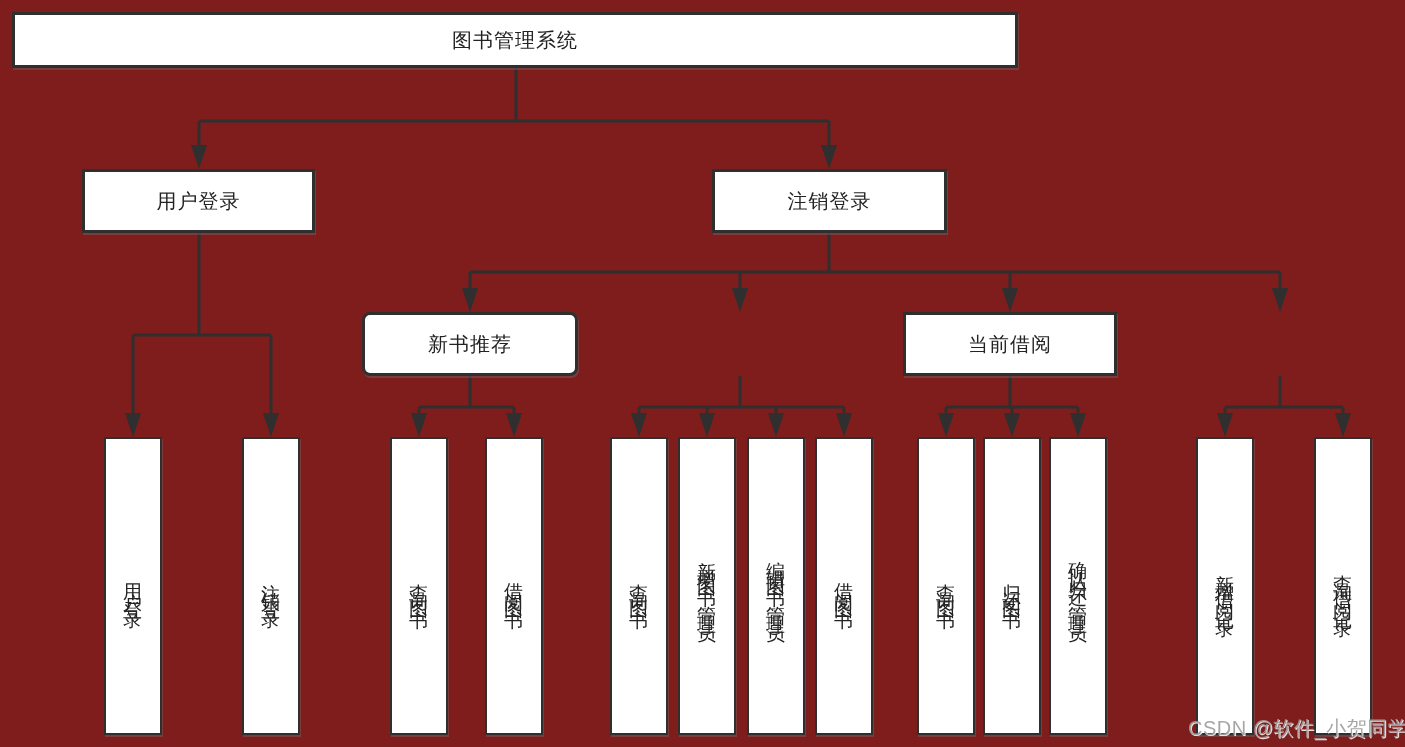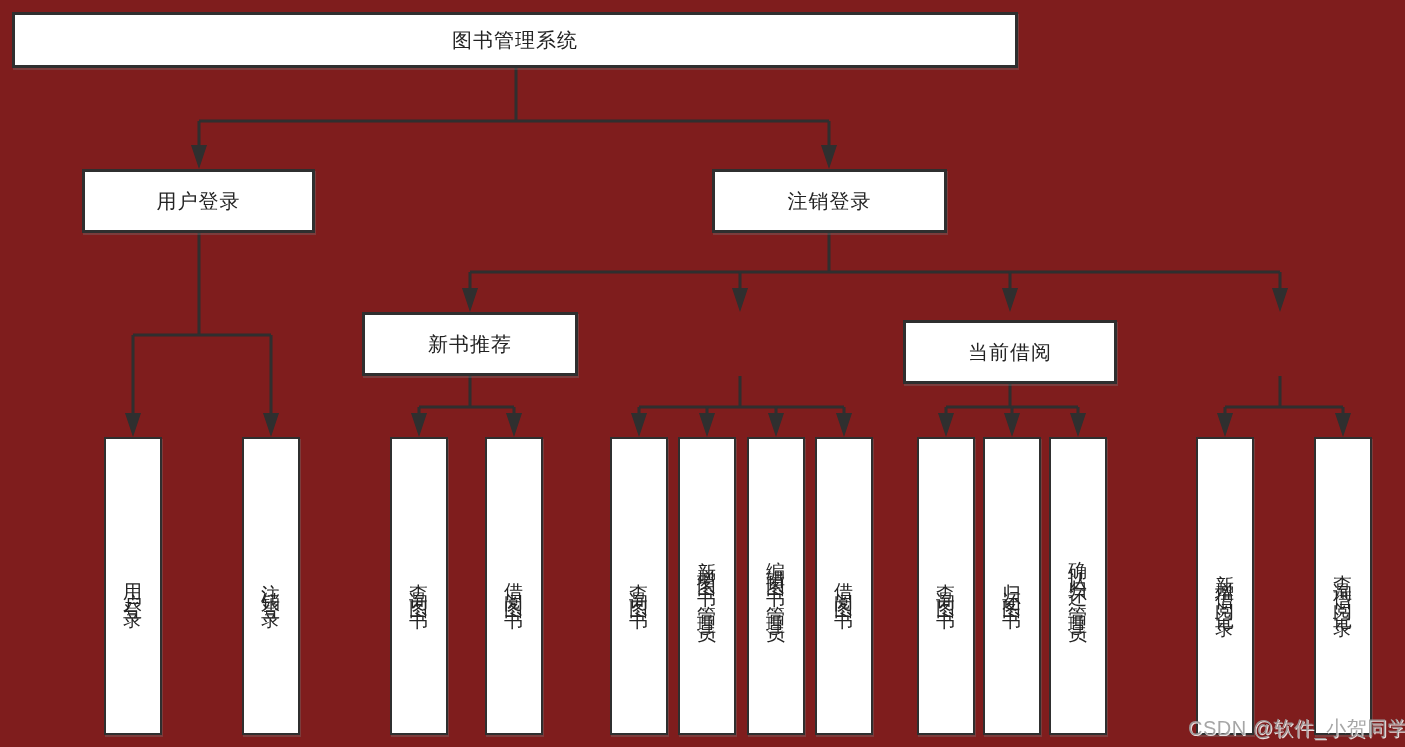--- a/index.html
+++ b/index.html
@@ -110,22 +110,22 @@
       <polygon points="1217,413 1233,413 1225,437"></polygon>
       <polygon points="1335,413 1351,413 1343,437"></polygon>
     </g>
   </svg>
 
   <div class="box" style="left:12px;top:12px;width:1006px;height:56px;">图书管理系统</div>
 
   <div class="box" style="left:82px;top:169px;width:233px;height:64px;">用户登录</div>
   <div class="box" style="left:712px;top:169px;width:235px;height:64px;">注销登录</div>
 
-  <div class="box" style="left:362px;top:312px;width:216px;height:64px;">新书推荐</div>
-  <div class="box" style="left:903px;top:320px;width:214px;height:64px;">当前借阅</div>
+  <div class="box" style="left:362px;top:312px;width:216px;height:64px;border-radius:8px;">新书推荐</div>
+  <div class="box" style="left:903px;top:312px;width:214px;height:64px;">当前借阅</div>
 
   <div class="box leaf" style="left:104px;top:437px;width:58px;height:298px;">用户登录</div>
   <div class="box leaf" style="left:242px;top:437px;width:58px;height:298px;">注销登录</div>
 
   <div class="box leaf" style="left:390px;top:437px;width:58px;height:298px;">查询图书</div>
   <div class="box leaf" style="left:485px;top:437px;width:58px;height:298px;">借阅图书</div>
 
   <div class="box leaf" style="left:610px;top:437px;width:58px;height:298px;">查询图书</div>
   <div class="box leaf" style="left:678px;top:437px;width:58px;height:298px;">新增图书（管理员）</div>
   <div class="box leaf" style="left:747px;top:437px;width:58px;height:298px;">编辑图书（管理员）</div>

